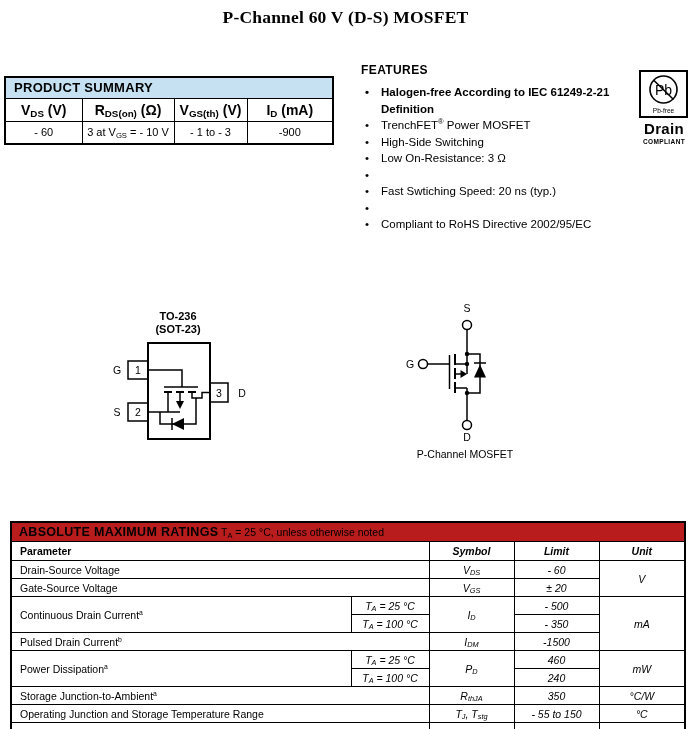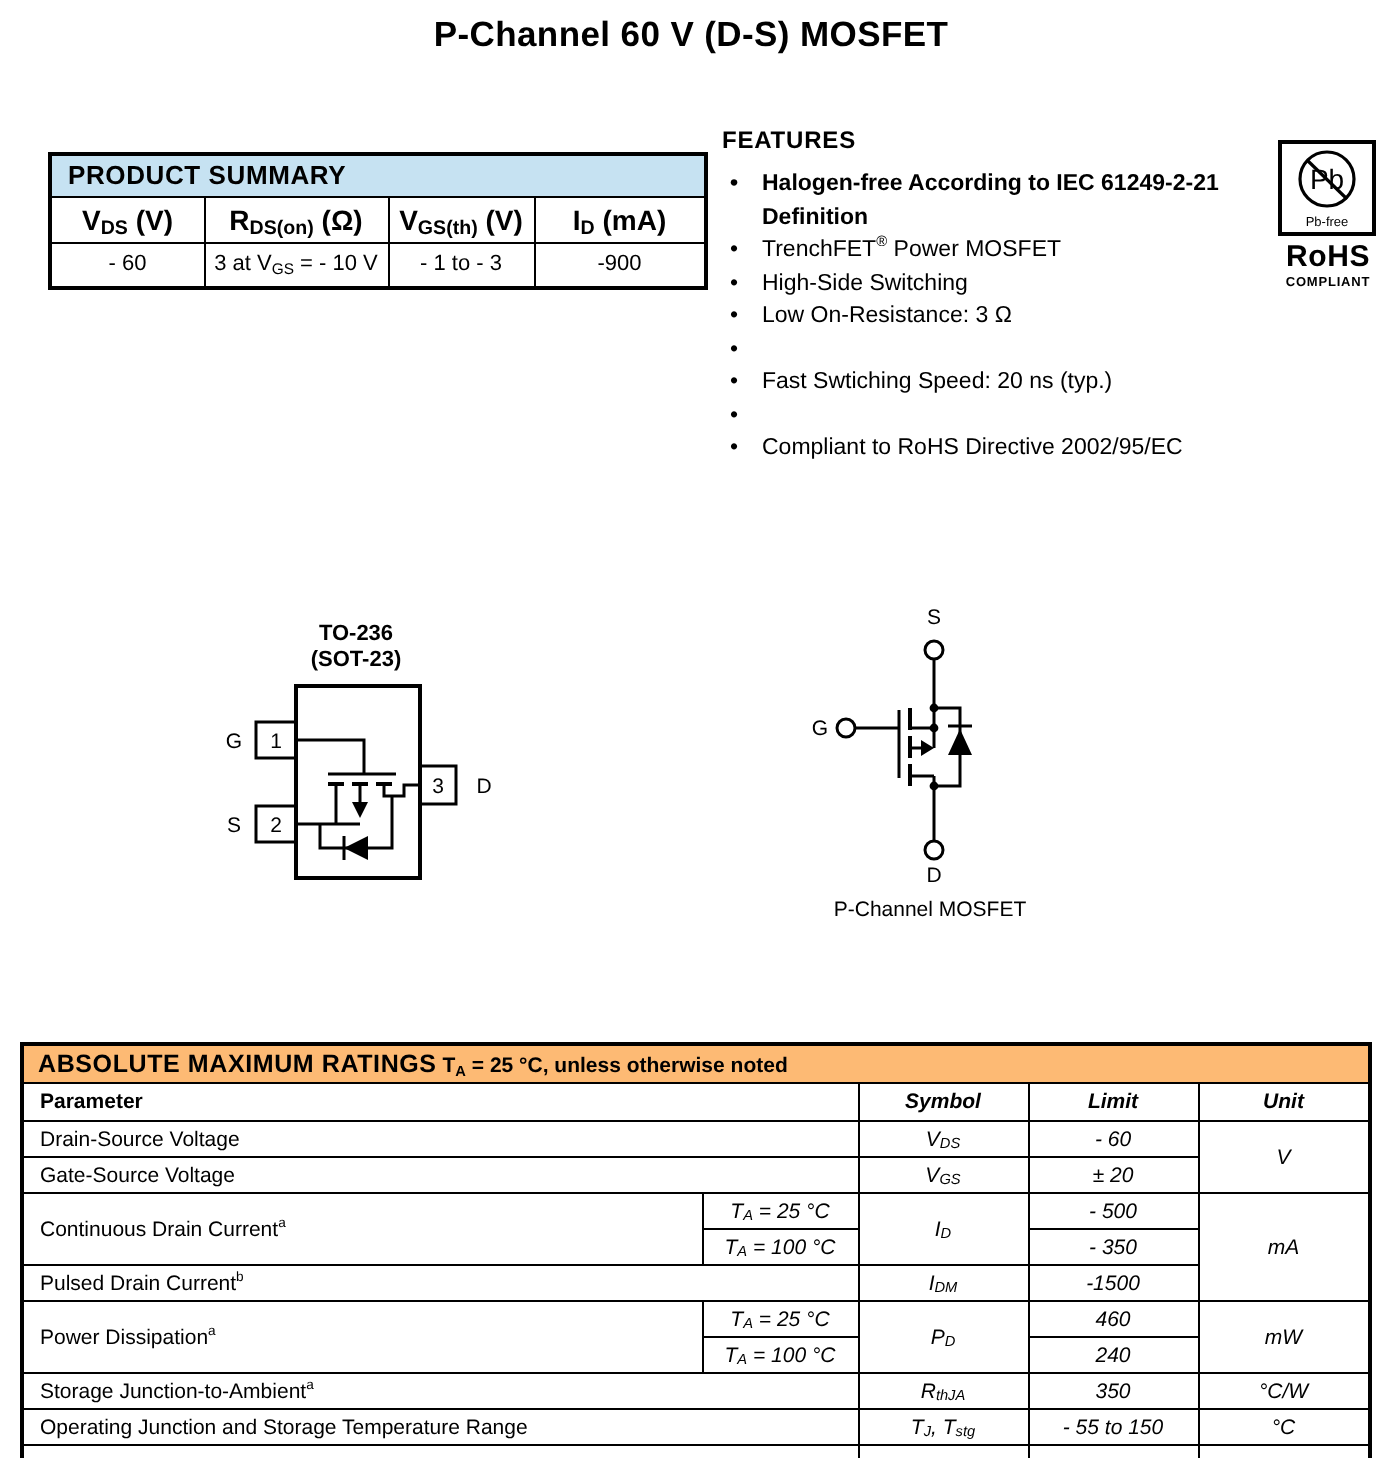--- a/index.html
+++ b/index.html
@@ -6,24 +6,24 @@
   html,body { margin:0; padding:0; }
   body {
     width:691px; height:729px; position:relative; overflow:hidden;
     background:#ffffff; color:#000;
     font-family:"Liberation Sans", sans-serif;
   }
   sub.s { font-size:70%; line-height:0; position:relative; bottom:-0.25em; vertical-align:baseline; }
   sup.n { font-size:65%; line-height:0; vertical-align:super; }
 
   .page-title { position:absolute; top:7px; left:0; width:100%; text-align:center;
-    font-size:17.5px; font-weight:bold; letter-spacing:0.2px; }
-
-  
-  table.ps { position:absolute; left:24px; top:76px; border-collapse:collapse;
+    font-size:17.5px; font-weight:bold; letter-spacing:0.2px;font-family:Liberation Serif, serif; }
+
+  
+  table.ps { position:absolute; left:4px; top:76px; border-collapse:collapse;
     border:2px solid #000; table-layout:fixed; }
   table.ps td, table.ps th { border:1px solid #000; overflow:hidden; }
   .ps-hdr td { background:#C6E2F2; font-weight:bold; font-size:13px; text-align:left;
     padding:2px 8px; height:21px; letter-spacing:0.3px; }
   table.ps th { font-size:14px; font-weight:bold; text-align:center; height:23px; }
   table.ps td.val { font-size:11px; text-align:center; height:23px; }
 
   
   .features { position:absolute; left:361px; top:63px; width:272px; }
   .features .ftitle { font-size:12px; font-weight:bold; letter-spacing:0.4px; margin:0 0 7px 0; }
@@ -40,21 +40,21 @@
 
   
   .pkg-svg { position:absolute; left:106px; top:303px; }
   .sch-svg { position:absolute; left:401px; top:297px; }
   svg text { font-family:"Liberation Sans", sans-serif; }
 
   
   table.amr { position:absolute; left:10px; top:521px; width:674px;
     border-collapse:collapse; border:2px solid #000; table-layout:fixed; }
   table.amr td, table.amr th { border:1px solid #000; overflow:hidden; font-size:10.5px; }
-  .amr-title td { background:#fdba74; height:20px; padding:2px 7px; font-size:12.5px; font-weight:bold; }
+  .amr-title td { background:#b91c1c; height:20px; padding:2px 7px; font-size:12.5px; font-weight:normal; }
   .amr-title b { font-size:12.5px; letter-spacing:0.3px; }
   table.amr th { height:19px; font-weight:bold; }
   table.amr td { height:18px; }
   .cl { text-align:left; padding:0 8px; }
   .cc { text-align:center;font-style:italic; }
   .stub td { height:5px; border-bottom:none; }
 </style>
 </head>
 <body>
 
@@ -123,21 +123,21 @@
 </div>
 
 <svg class="pb-logo" width="50" height="50" viewBox="0 0 50 50">
   <rect x="1" y="1" width="47" height="46" fill="none" stroke="#000" stroke-width="2"></rect>
   <circle cx="24.5" cy="19.5" r="13.5" fill="none" stroke="#000" stroke-width="1.6"></circle>
   <text x="24.5" y="24.5" text-anchor="middle" font-size="14" font-family="Liberation Serif, serif">Pb</text>
   <line x1="14.5" y1="10" x2="34.5" y2="29.5" stroke="#000" stroke-width="1.6"></line>
   <text x="24.5" y="43" text-anchor="middle" font-size="6.5">Pb-free</text>
 </svg>
 <div class="rohs-block">
-  <div class="rohs">RoHS</div>
+  <div class="rohs">Drain</div>
   <div class="compliant">COMPLIANT</div>
 </div>
 
 <svg class="pkg-svg" width="150" height="142" viewBox="0 0 150 142">
   <g fill="none" stroke="#000">
     <text x="72" y="17" text-anchor="middle" font-size="11" font-weight="bold" fill="#000" stroke="none">TO-236</text>
     <text x="72" y="30" text-anchor="middle" font-size="11" font-weight="bold" fill="#000" stroke="none">(SOT-23)</text>
     <rect x="42" y="40" width="62" height="96" stroke-width="2"></rect>
     <rect x="22" y="58" width="20" height="18" stroke-width="1.5"></rect>
     <rect x="22" y="100" width="20" height="18" stroke-width="1.5"></rect>

